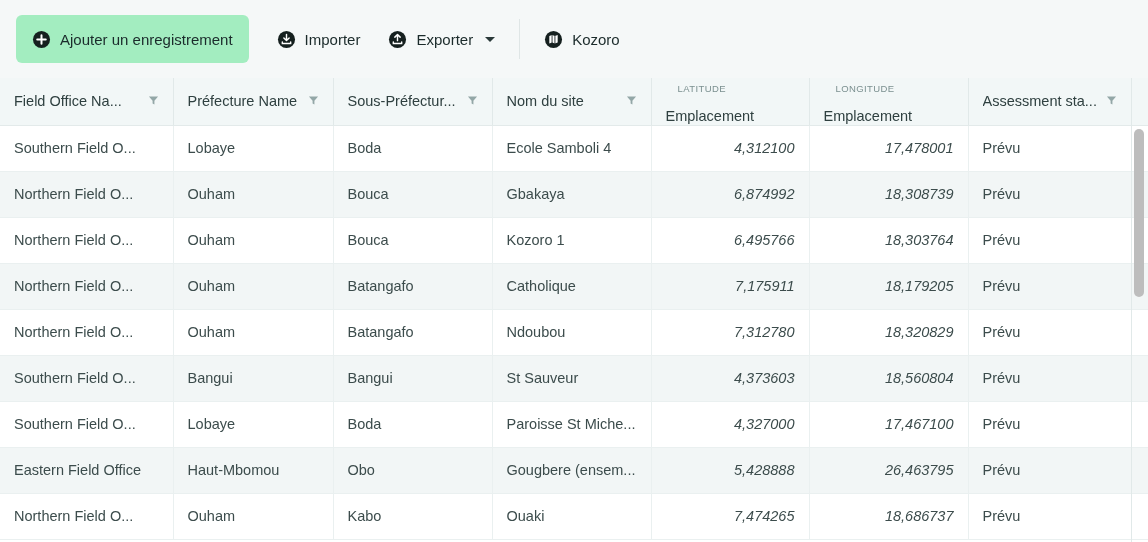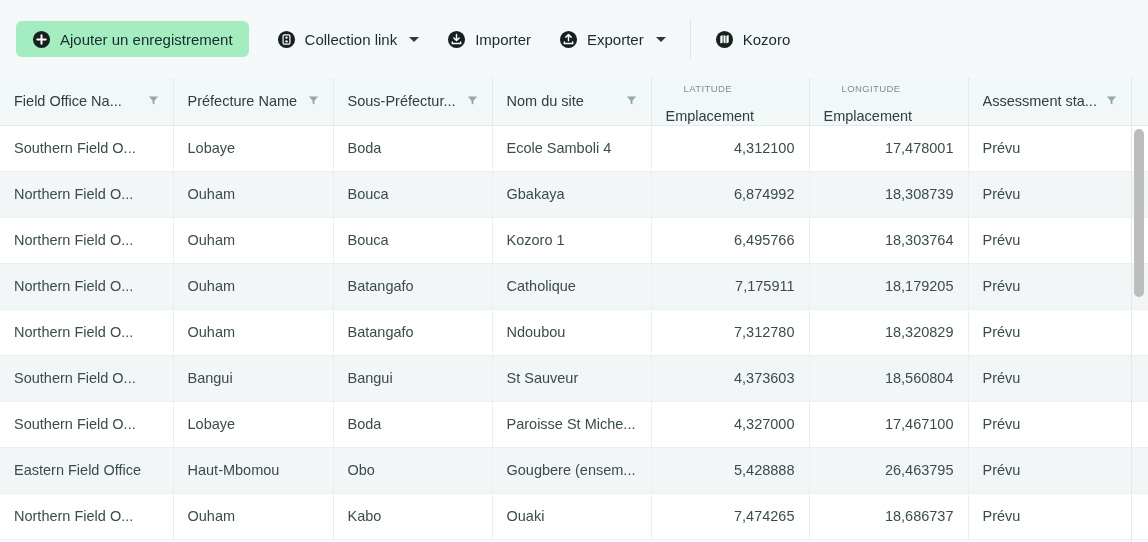--- a/index.html
+++ b/index.html
@@ -17,21 +17,21 @@
     display: flex;
     align-items: center;
     padding: 0 16px;
     gap: 0;
     position: relative;
   }
   .tb-btn {
     display: flex;
     align-items: center;
     gap: 9px;
-    height: 36px;
+    height: 48px;
     padding: 0 14px;
     border-radius: 6px;
     font-size: 15px;
     color: #1b2b2b;
     cursor: pointer;
     white-space: nowrap;
   }
   .tb-btn.primary {
     background: #a3edc0;
     padding: 0 16px;
@@ -93,21 +93,21 @@
   }
   .hd-label {
     font-size: 14.5px;
     color: #2f4040;
     white-space: nowrap;
     overflow: hidden;
     text-overflow: ellipsis;
   }
   .hd-sub {
     position: absolute;
-    top: 5px; left: 32px;
+    top: 5px; left: 26px;
     font-size: 9.5px;
     letter-spacing: .4px;
     color: #7b9090;
     text-transform: uppercase;
   }
   .hd-stacked .hd-label { margin-top: 29px; }
   .funnel { flex: 0 0 11px; }
 
   tbody td {
     height: 46px;
@@ -116,21 +116,21 @@
     color: #3c4c4c;
     border-right: 1px solid #eaf0f0;
     border-bottom: 1px solid #eaf0f0;
     white-space: nowrap;
     overflow: hidden;
     text-overflow: ellipsis;
   }
   tbody td:last-child { border-right: none; }
   tbody tr:nth-child(even) td { background: #f2f6f6; }
   tbody tr:nth-child(odd) td { background: #ffffff; }
-  td.num { text-align: right; }
+  td.num { text-align: right; font-style: italic; }
 
   
   .vscroll {
     position: absolute;
     top: 47px; right: 2px;
     width: 14px;
     bottom: 0;
     background: transparent;
     cursor: pointer;
   }
@@ -156,32 +156,20 @@
   <div class="tb-btn primary">
     <span class="ic">
       <svg viewBox="0 0 20 20" width="19" height="19">
           <circle cx="10" cy="10" r="9" fill="#15201f"></circle>
           <path d="M10 5.5v9M5.5 10h9" stroke="#fff" stroke-width="2.1" stroke-linecap="round"></path>
         </svg>
     </span>
     <span>Ajouter un enregistrement</span>
   </div>
 
-  <div class="tb-btn">
-    <span class="ic">
-      <svg viewBox="0 0 20 20" width="19" height="19">
-          <circle cx="10" cy="10" r="9" fill="#15201f"></circle>
-          <rect x="6.4" y="5.2" width="7.2" height="9.6" rx="1.3" fill="none" stroke="#fff" stroke-width="1.3"></rect>
-          <circle cx="10" cy="8" r="1.25" fill="#fff"></circle>
-          <circle cx="10" cy="12" r="1.25" fill="#fff"></circle>
-        </svg>
-    </span>
-    <span>Collection link</span>
-    <span class="caret"></span>
-  </div>
 
   <div class="tb-btn">
     <span class="ic">
       <svg viewBox="0 0 20 20" width="19" height="19">
           <circle cx="10" cy="10" r="9" fill="#15201f"></circle>
           <path d="M10 4.6v6.2M7.2 8.3L10 11.1l2.8-2.8" stroke="#fff" stroke-width="1.5" fill="none" stroke-linecap="round" stroke-linejoin="round"></path>
           <path d="M5.6 12.6v1.6h8.8v-1.6" stroke="#fff" stroke-width="1.5" fill="none" stroke-linecap="round"></path>
         </svg>
     </span>
     <span>Importer</span>

